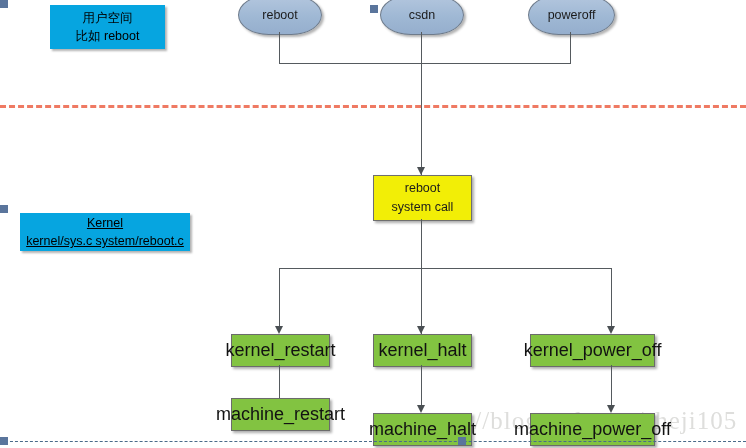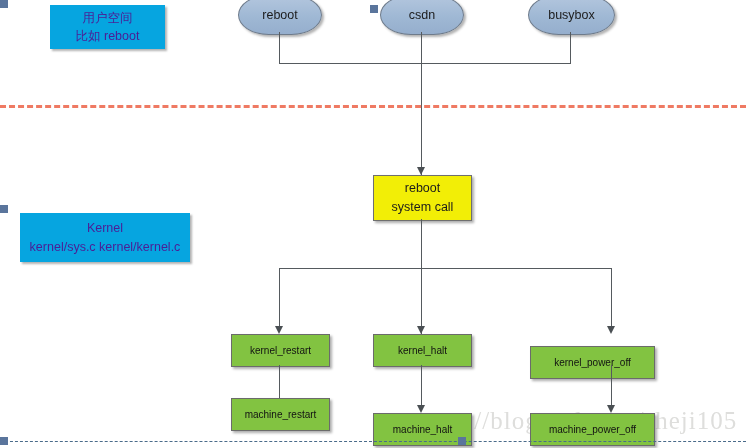--- a/index.html
+++ b/index.html
@@ -15,21 +15,21 @@
     width: 746px;
     height: 448px;
     background: #ffffff;
     overflow: hidden;
   }
 
   
   .label-box {
     position: absolute;
     background: #06a5e0;
-    color: #4c1d95;
+    color: #000000;
     display: flex;
     flex-direction: column;
     align-items: center;
     justify-content: center;
     line-height: 1.45;
     font-size: 12.5px;
     box-shadow: 1.5px 1.5px 2px rgba(0,0,0,0.30);
     text-align: center;
   }
   .label-box .l1 { display: block; }
@@ -66,21 +66,21 @@
   .box-yellow span { display: block; }
 
   
   .box-green {
     position: absolute;
     background: #82c341;
     border: 1px solid #6b6b6b;
     display: flex;
     align-items: center;
     justify-content: center;
-    font-size: 10px;
+    font-size: 18px;
     color: #121212;
     white-space: nowrap;
     box-shadow: 2px 2px 2.5px rgba(0,0,0,0.32);
     text-align: center;
   }
 
   
   .vline {
     position: absolute;
     width: 1px;
@@ -139,33 +139,33 @@
   <div class="handle" style="left:0px; top:0px;"></div>
   <div class="handle" style="left:0px; top:205px;"></div>
   <div class="handle" style="left:435px; top:5px;"></div>
   <div class="handle" style="left:370px; top:5px;"></div>
 
   <div class="label-box" style="left:50px; top:5px; width:115px; height:44px;">
     <span class="l1">用户空间</span>
     <span class="l2">比如 reboot</span>
   </div>
 
-  <div class="label-box" style="left:20px; top:213px; width:170px; height:49px;">
+  <div class="label-box" style="left:20px; top:213px; width:170px; height:38px;text-decoration:underline;">
     <span class="l1">Kernel</span>
-    <span class="l2">kernel/sys.c kernel/kernel.c</span>
+    <span class="l2">kernel/sys.c system/reboot.c</span>
   </div>
 
   <div class="pill" style="left:238px; top:-5px; width:82px; height:38px;">
     <span>reboot</span>
   </div>
   <div class="pill" style="left:380px; top:-5px; width:82px; height:38px;">
     <span>csdn</span>
   </div>
   <div class="pill" style="left:528px; top:-5px; width:85px; height:38px;">
-    <span>busybox</span>
+    <span>poweroff</span>
   </div>
 
   <div class="vline" style="left:279px; top:32px;  height:31px;"></div>
   <div class="vline" style="left:570px; top:32px;  height:31px;"></div>
   <div class="hline" style="left:279px; top:63px;  width:292px;"></div>
 
   <div class="vline" style="left:421px; top:32px;  height:143px;"></div>
   <div class="arrowhead" style="left:416.5px; top:167px;"></div>
 
   <div class="sep-dashed" style="left:0px; top:105px; width:746px;"></div>
@@ -182,21 +182,21 @@
   <div class="arrowhead" style="left:274.5px; top:326px;"></div>
   <div class="arrowhead" style="left:416.5px; top:326px;"></div>
   <div class="arrowhead" style="left:606.5px; top:326px;"></div>
 
   <div class="box-green" style="left:231px; top:334px; width:97px; height:31px;">
     <span>kernel_restart</span>
   </div>
   <div class="box-green" style="left:373px; top:334px; width:97px; height:31px;">
     <span>kernel_halt</span>
   </div>
-  <div class="box-green" style="left:530px; top:334px; width:123px; height:31px;margin-top:12px;">
+  <div class="box-green" style="left:530px; top:334px; width:123px; height:31px;">
     <span>kernel_power_off</span>
   </div>
 
   <div class="vline" style="left:279px; top:365px; height:40px;"></div>
   <div class="vline" style="left:421px; top:365px; height:40px;"></div>
   <div class="vline" style="left:611px; top:365px; height:40px;"></div>
   <div class="arrowhead" style="left:274.5px; top:405px;"></div>
   <div class="arrowhead" style="left:416.5px; top:405px;"></div>
   <div class="arrowhead" style="left:606.5px; top:405px;"></div>
 

